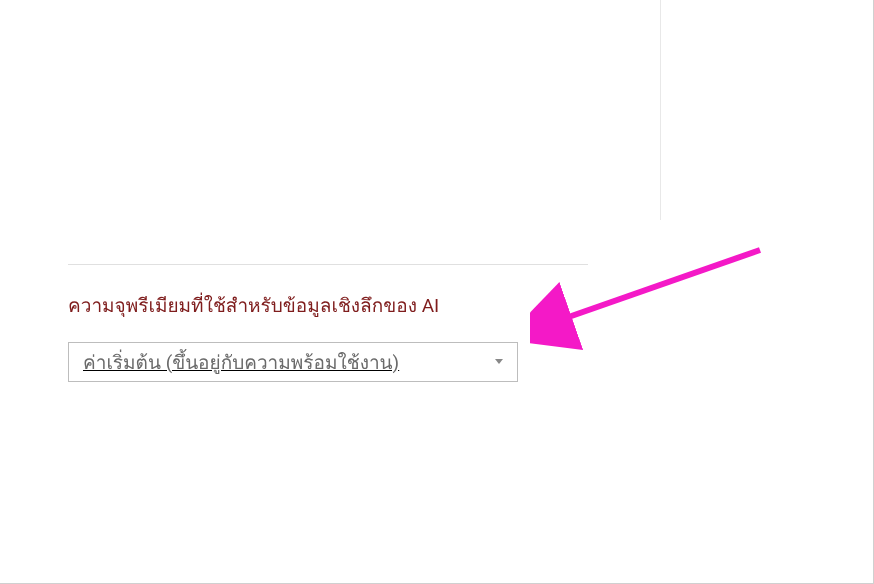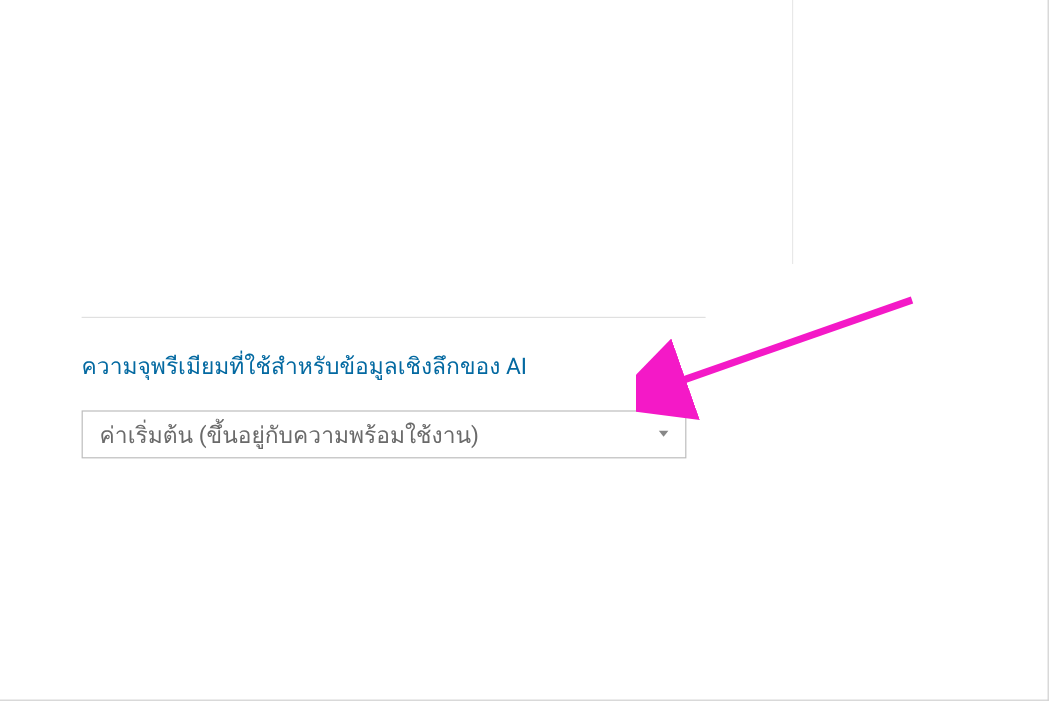--- a/index.html
+++ b/index.html
@@ -30,34 +30,35 @@
       top: 264px;
       width: 520px;
     }
     .hr-line {
       height: 1px;
       background: #e0e0e0;
       margin-bottom: 28px;
     }
     .field-label {
       font-size: 19px;
-      color: #0369a1;
+      color: #7f1d1d;
       margin-bottom: 22px;
       line-height: 1.4;
     }
     .dropdown {
-      width: 504px;
+      width: 450px;
       height: 40px;
       border: 1px solid #bdbdbd;
       background: #fff;
       display: flex;
       align-items: center;
       justify-content: space-between;
       padding: 0 14px;
       cursor: pointer;
+      text-decoration: underline;
     }
     .dropdown-value {
       font-size: 19px;
       color: #6a6a6a;
     }
     .dropdown-caret {
       width: 0;
       height: 0;
       border-left: 4px solid transparent;
       border-right: 4px solid transparent;

